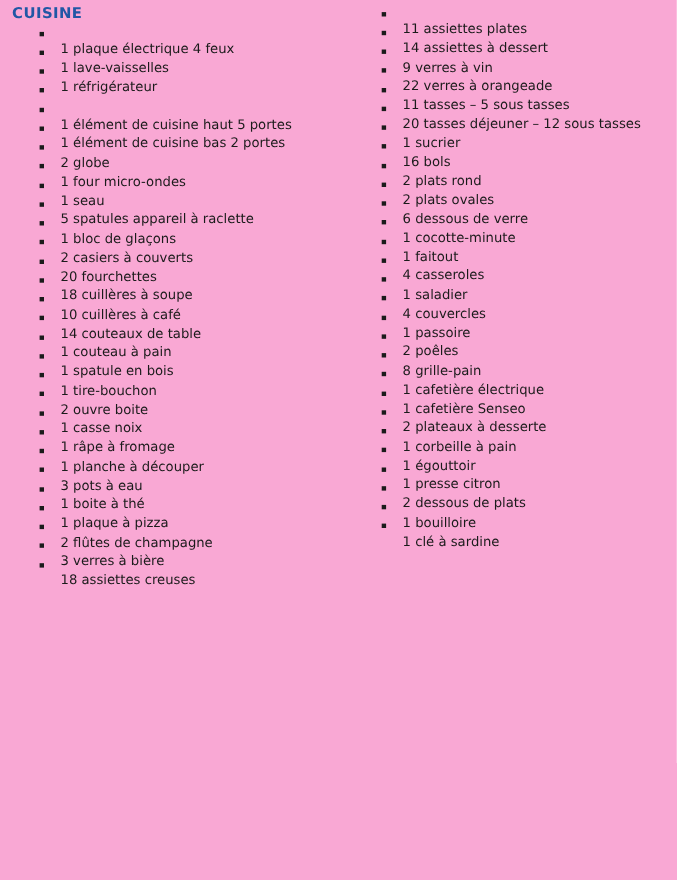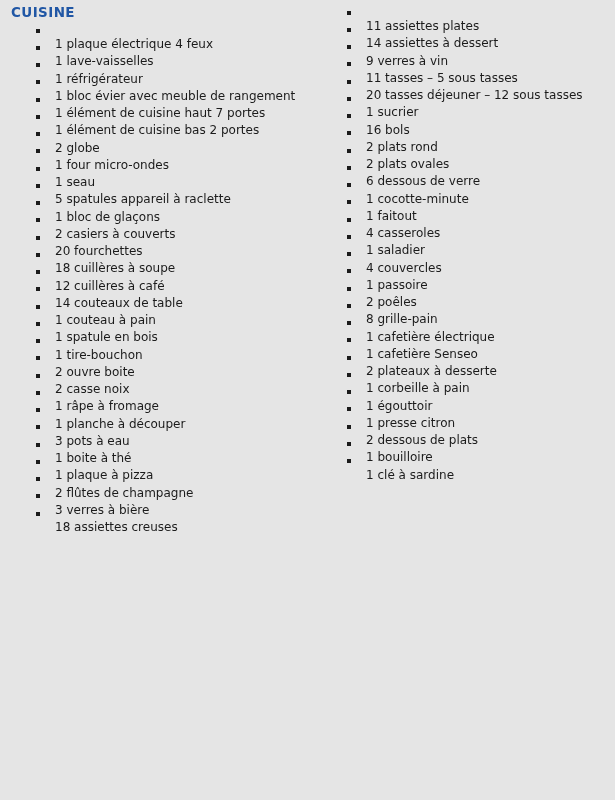--- a/index.html
+++ b/index.html
@@ -1,20 +1,20 @@
 <!DOCTYPE html>
 <html><head>
 <meta charset="utf-8">
 <style>
   html, body { margin: 0; padding: 0; }
   .page {
     position: relative;
     width: 615px;
     height: 800px;
-    background: #e5e5e5;
+    background: #f9a8d4;
     font-family: "DejaVu Sans", sans-serif;
     color: #1b1b1b;
     overflow: hidden;
   }
   .page-title {
     position: absolute;
     left: 11px;
     top: 4px;
     font-size: 13.5px;
     font-weight: bold;
@@ -61,25 +61,24 @@
       <li>
         <span class="bullet"></span>
         <span class="item-text">1 lave-vaisselles</span>
       </li>
       <li>
         <span class="bullet"></span>
         <span class="item-text">1 réfrigérateur</span>
       </li>
       <li>
         <span class="bullet"></span>
-        <span class="item-text">1 bloc évier avec meuble de rangement</span>
-      </li>
-      <li>
-        <span class="bullet"></span>
-        <span class="item-text">1 élément de cuisine haut 7 portes</span>
+      </li>
+      <li>
+        <span class="bullet"></span>
+        <span class="item-text">1 élément de cuisine haut 5 portes</span>
       </li>
       <li>
         <span class="bullet"></span>
         <span class="item-text">1 élément de cuisine bas 2 portes</span>
       </li>
       <li>
         <span class="bullet"></span>
         <span class="item-text">2 globe</span>
       </li>
       <li>
@@ -105,21 +104,21 @@
       <li>
         <span class="bullet"></span>
         <span class="item-text">20 fourchettes</span>
       </li>
       <li>
         <span class="bullet"></span>
         <span class="item-text">18 cuillères à soupe</span>
       </li>
       <li>
         <span class="bullet"></span>
-        <span class="item-text">12 cuillères à café</span>
+        <span class="item-text">10 cuillères à café</span>
       </li>
       <li>
         <span class="bullet"></span>
         <span class="item-text">14 couteaux de table</span>
       </li>
       <li>
         <span class="bullet"></span>
         <span class="item-text">1 couteau à pain</span>
       </li>
       <li>
@@ -129,21 +128,21 @@
       <li>
         <span class="bullet"></span>
         <span class="item-text">1 tire-bouchon</span>
       </li>
       <li>
         <span class="bullet"></span>
         <span class="item-text">2 ouvre boite</span>
       </li>
       <li>
         <span class="bullet"></span>
-        <span class="item-text">2 casse noix</span>
+        <span class="item-text">1 casse noix</span>
       </li>
       <li>
         <span class="bullet"></span>
         <span class="item-text">1 râpe à fromage</span>
       </li>
       <li>
         <span class="bullet"></span>
         <span class="item-text">1 planche à découper</span>
       </li>
       <li>
@@ -177,20 +176,24 @@
         <span class="bullet"></span>
         <span class="item-text">11 assiettes plates</span>
       </li>
       <li>
         <span class="bullet"></span>
         <span class="item-text">14 assiettes à dessert</span>
       </li>
       <li>
         <span class="bullet"></span>
         <span class="item-text">9 verres à vin</span>
+      </li>
+      <li>
+        <span class="bullet"></span>
+        <span class="item-text">22 verres à orangeade</span>
       </li>
       <li>
         <span class="bullet"></span>
         <span class="item-text">11 tasses – 5 sous tasses</span>
       </li>
       <li>
         <span class="bullet"></span>
         <span class="item-text">20 tasses déjeuner – 12 sous tasses</span>
       </li>
       <li>

